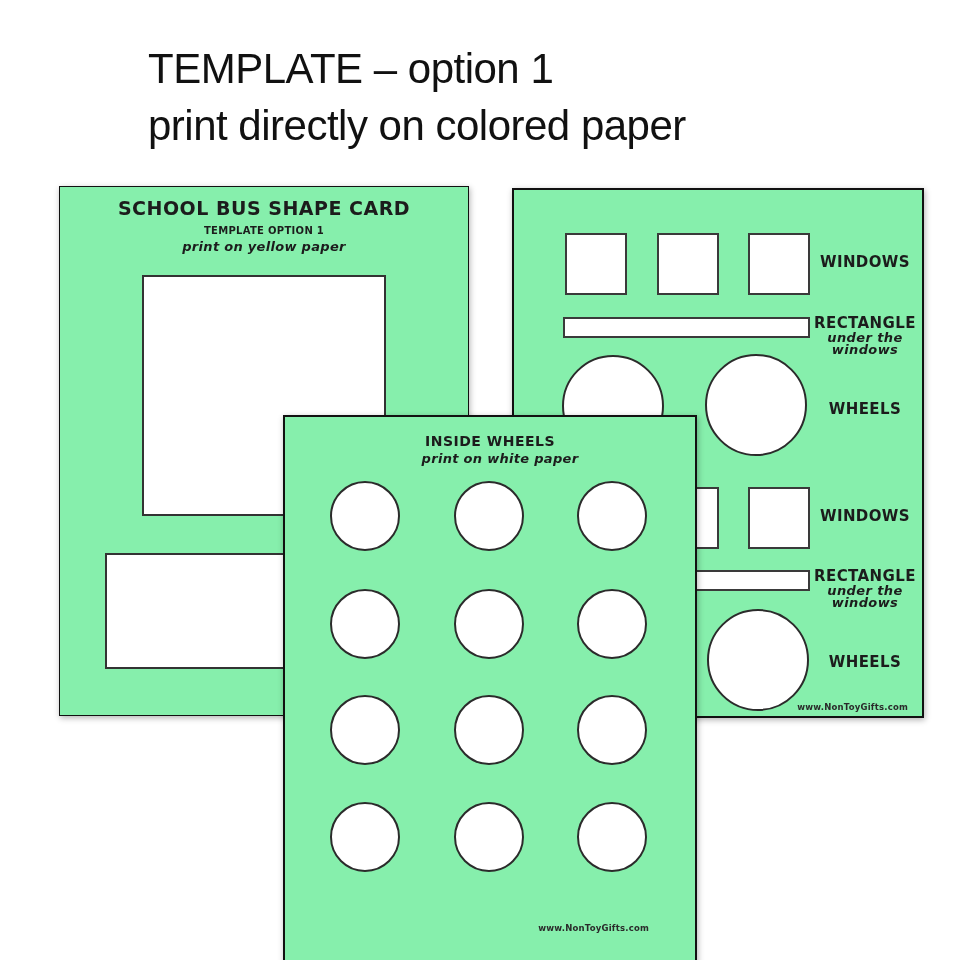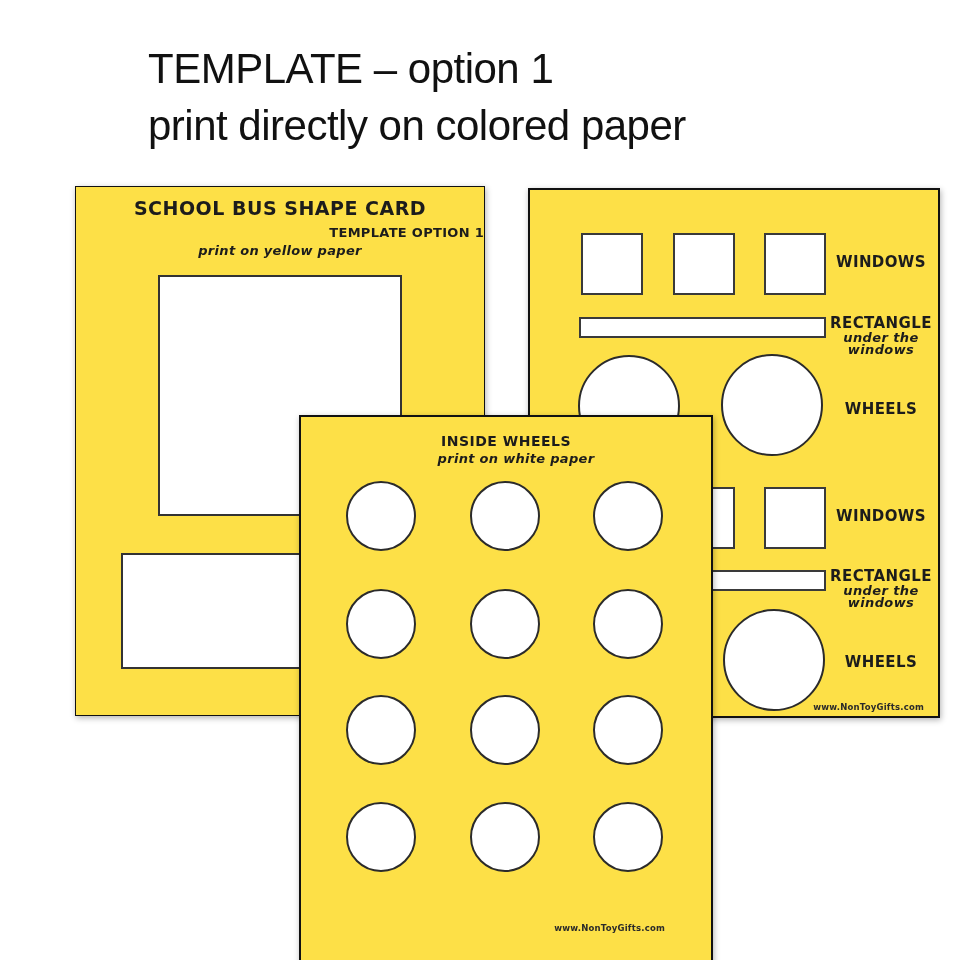--- a/index.html
+++ b/index.html
@@ -15,33 +15,32 @@
   
   .main-title{
     position:absolute; left:148px; top:40px;
     font-family:"Liberation Sans", sans-serif;
     font-size:42px; line-height:57px; font-weight:400;
     letter-spacing:-0.5px; color:#111;
   }
 
   
   .page{
-    position:absolute; background:#fde047;
+    position:absolute; background:#86efac;
     border:1.5px solid #111;
     box-shadow:1px 2px 6px rgba(0,0,0,0.30);
-    margin-left:16px;
   }
   .page-yellow{ left:59px;  top:186px; width:410px; height:530px; z-index:1; }
   .page-black { left:512px; top:188px; width:412px; height:530px; z-index:1; border-width:2px; }
   .page-white { left:283px; top:415px; width:414px; height:605px; z-index:2; border-width:2px; }
 
   
   .comic   { font-family:"DejaVu Sans", sans-serif; font-weight:bold; color:#1c1c1c; }
   .c-title { font-size:19px; letter-spacing:0.5px; text-align:center; }
-  .c-sub   { font-size:13px; letter-spacing:0.3px; text-align:right; }
+  .c-sub   { font-size:10px; letter-spacing:0.3px; text-align:center; }
   .c-note  { font-size:13px; font-style:italic; letter-spacing:0.3px; text-align:center; }
 
   .page-yellow .c-title{ margin-top:10px; }
   .page-yellow .c-sub  { margin-top:6px; }
   .page-yellow .c-note { margin-top:3px; }
 
   .page-black .c-note{ margin-top:12px; }
   .page-white .c-title{ margin-top:16px; font-size:14px; }
   .page-white .c-note { margin-top:2px;padding-left:20px; }
 

